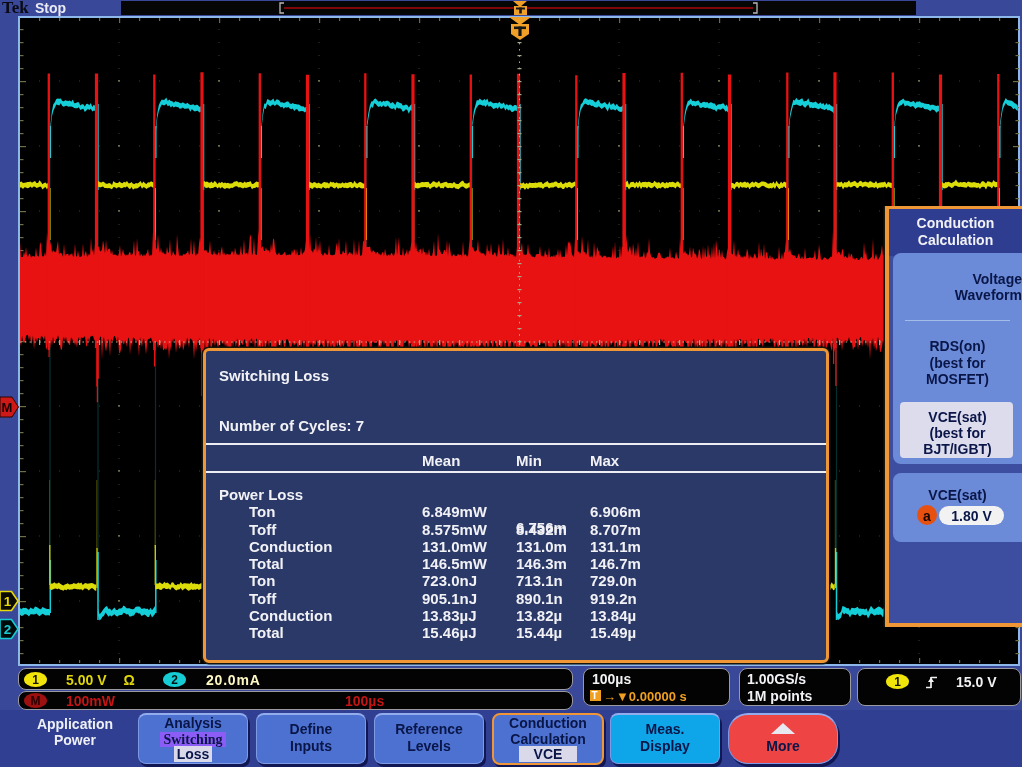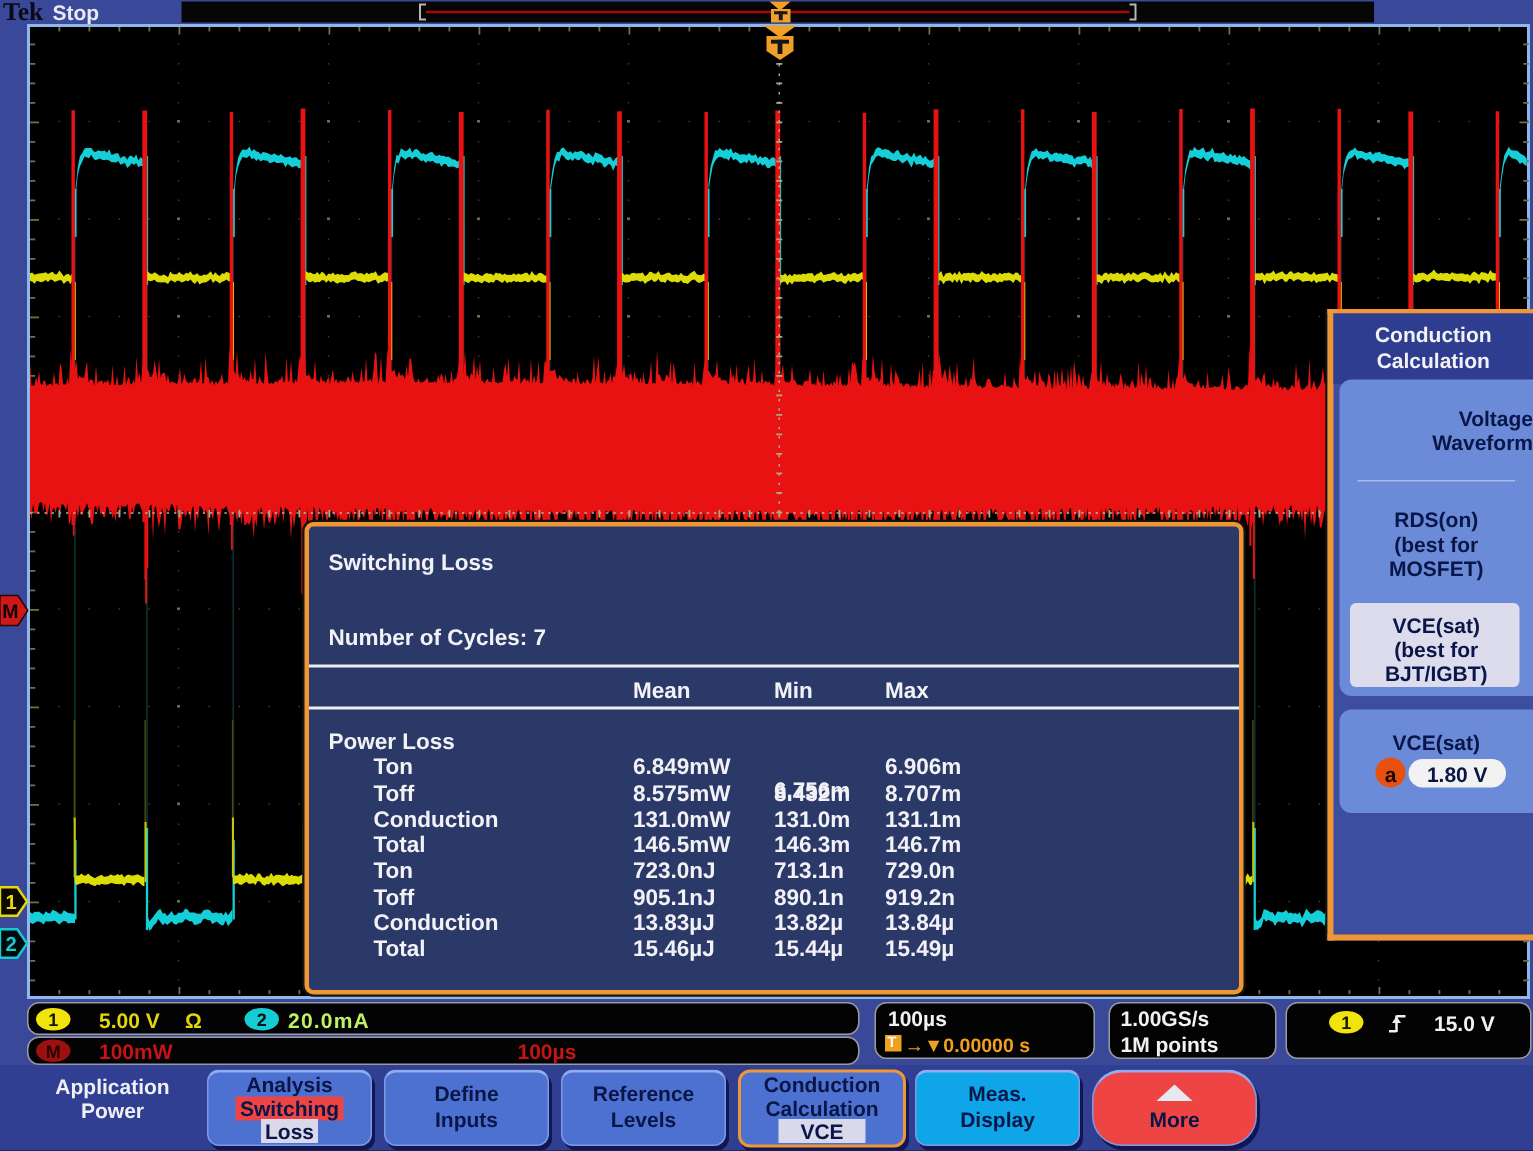--- a/index.html
+++ b/index.html
@@ -1552,21 +1552,21 @@
     <div class="abs" style="left:24px;top:32px;width:20px;height:20px;border-radius:50%;background:#e85010;"></div>
     <div class="abs b" style="left:24px;top:35px;width:20px;text-align:center;font-size:14px;color:#1a0800;">a</div>
     <div class="abs" style="left:46px;top:33px;width:65px;height:19px;border-radius:10px;background:#f2f2f2;"></div>
     <div class="abs b nav" style="left:46px;top:35px;width:65px;text-align:center;font-size:14px;">1.80 V</div>
   </div>
 </div>
 
 <div class="abs" style="left:0;top:710px;width:1022px;height:57px;background:#313f92;"></div>
 <div class="abs b" style="left:10px;top:716px;width:130px;text-align:center;font-size:14px;line-height:16px;color:#eef0f6;">Application<br>Power</div>
 <div class="abs" style="left:138px;top:713px;width:108px;height:48px;background:#4c71d0;border:1px solid #7e9ae4;border-top:2px solid #93acec;border-radius:8px;box-shadow:2px 3px 0 rgba(10,16,70,0.85);">
-    <div class="b nav" style="padding-top:1px;text-align:center;font-size:14px;line-height:15.5px;border-radius:20px;">Analysis<br><span style="background:#ef4444;padding:0 3px;">Switching</span><br><span style="background:#d9d9ea;padding:0 3px;">Loss</span></div>
+    <div class="b nav" style="padding-top:1px;text-align:center;font-size:14px;line-height:15.5px;border-radius:20px;">Analysis<br><span style="background:#8b5cf6;padding:0 3px;font-family:Liberation Serif, serif;">Switching</span><br><span style="background:#d9d9ea;padding:0 3px;">Loss</span></div>
   </div>
 <div class="abs" style="left:256px;top:713px;width:108px;height:48px;background:#4c71d0;border:1px solid #7e9ae4;border-top:2px solid #93acec;border-radius:8px;box-shadow:2px 3px 0 rgba(10,16,70,0.85);">
     <div class="b nav" style="padding-top:6px;text-align:center;font-size:14px;line-height:17px;">Define<br>Inputs</div>
   </div>
 <div class="abs" style="left:374px;top:713px;width:108px;height:48px;background:#4c71d0;border:1px solid #7e9ae4;border-top:2px solid #93acec;border-radius:8px;box-shadow:2px 3px 0 rgba(10,16,70,0.85);">
     <div class="b nav" style="padding-top:6px;text-align:center;font-size:14px;line-height:17px;">Reference<br>Levels</div>
   </div>
 <div class="abs" style="left:492px;top:713px;width:108px;height:48px;background:#4c71d0;border:2px solid #f09636;border-top:2px solid #f09636;border-radius:8px;box-shadow:2px 3px 0 rgba(10,16,70,0.85);">
     <div class="b nav" style="padding-top:1px;text-align:center;font-size:14px;line-height:15.5px;">Conduction<br>Calculation<br><span style="background:#d9d9ea;padding:0 15px;">VCE</span></div>
   </div>
@@ -1579,21 +1579,21 @@
       </svg><br>More</div>
   </div>
 
 <div class="abs" style="left:18px;top:668px;width:553px;height:20px;background:#030303;border:1.5px solid #9a9aa0;border-radius:8px;"></div>
 <div class="abs" style="left:18px;top:691px;width:553px;height:17px;background:#030303;border:1.5px solid #9a9aa0;border-radius:8px;"></div>
 <div class="abs" style="left:24px;top:672px;width:23px;height:15px;border-radius:50%;background:#f0e40a;"></div>
 <div class="abs b" style="left:24px;top:673px;width:23px;text-align:center;font-size:12px;color:#141400;">1</div>
 <div class="abs b" style="left:66px;top:672px;font-size:14px;color:#e0d60a;">5.00 V <span style="margin-left:13px;">Ω</span></div>
 <div class="abs" style="left:163px;top:672px;width:23px;height:15px;border-radius:50%;background:#16ccd4;"></div>
 <div class="abs b" style="left:163px;top:673px;width:23px;text-align:center;font-size:12px;color:#001414;">2</div>
-<div class="abs b" style="left:192px;top:672px;font-size:14px;letter-spacing:0.8px;color:#bef264;">20.0mA</div>
+<div class="abs b" style="left:206px;top:672px;font-size:14px;letter-spacing:0.8px;color:#fef9c3;">20.0mA</div>
 <div class="abs" style="left:24px;top:693px;width:23px;height:15px;border-radius:50%;background:#9c1010;"></div>
 <div class="abs b" style="left:24px;top:694px;width:23px;text-align:center;font-size:12px;color:#2a0000;">M</div>
 <div class="abs b" style="left:66px;top:693px;font-size:14px;color:#c41414;">100mW</div>
 <div class="abs b" style="left:345px;top:693px;font-size:14px;color:#c41414;">100µs</div>
 
 <div class="abs" style="left:583px;top:668px;width:145px;height:36px;background:#030303;border:1.5px solid #9a9aa0;border-radius:8px;">
   <div class="abs b wh" style="left:8px;top:2px;font-size:14px;">100µs</div>
   <div class="abs" style="left:6px;top:21px;width:11px;height:11px;background:#f0a020;"></div>
   <div class="abs b" style="left:7.5px;top:21px;font-size:10px;color:#fff;">T</div>
   <div class="abs b" style="left:19px;top:20px;font-size:13px;color:#f0a020;">→▼0.00000 s</div>

